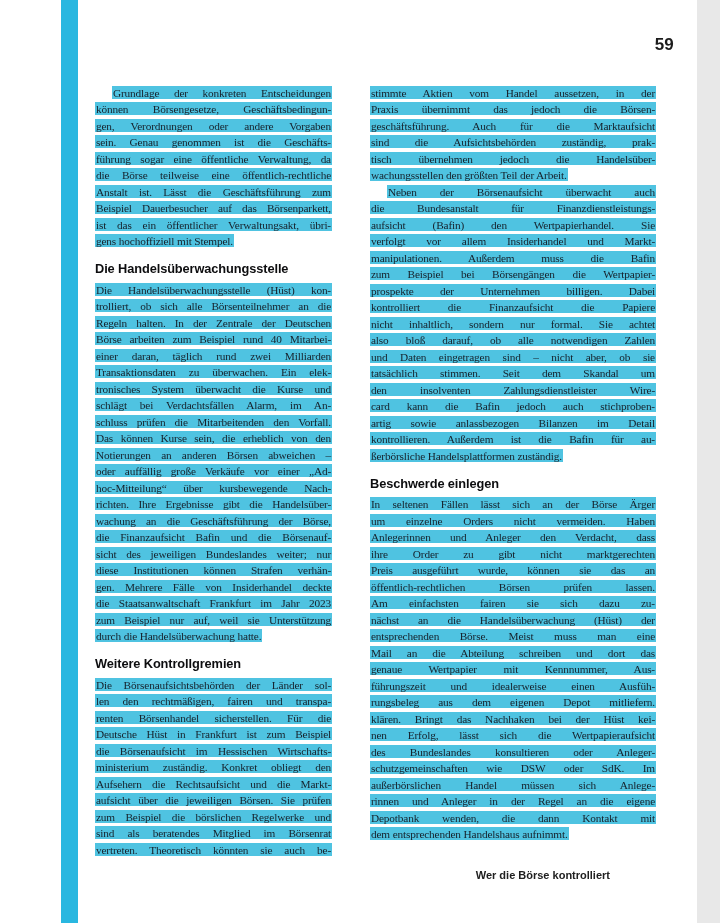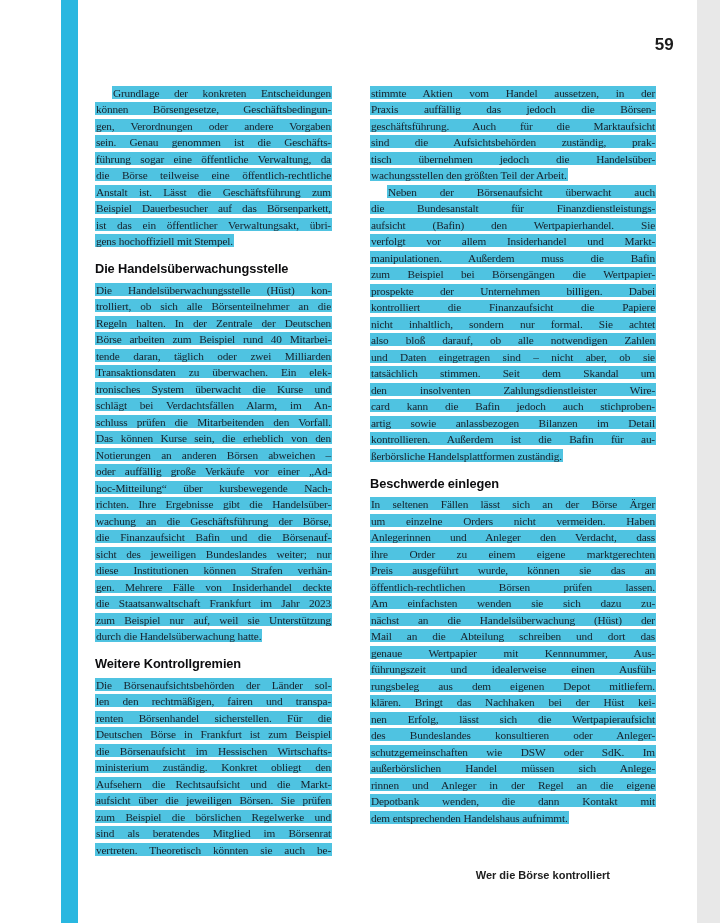--- a/index.html
+++ b/index.html
@@ -68,21 +68,21 @@
         <div class="line"><span class="hl">Beispiel Dauerbesucher auf das Börsenparkett,</span></div>
         <div class="line"><span class="hl">ist das ein öffentlicher Verwaltungsakt, übri-</span></div>
         <div class="line end"><span class="hl">gens hochoffiziell mit Stempel.</span></div>
       </div>
       <div class="heading">Die Handelsüberwachungsstelle</div>
       <div class="para">
         <div class="line"><span class="hl">Die Handelsüberwachungsstelle (Hüst) kon-</span></div>
         <div class="line"><span class="hl">trolliert, ob sich alle Börsenteilnehmer an die</span></div>
         <div class="line"><span class="hl">Regeln halten. In der Zentrale der Deutschen</span></div>
         <div class="line"><span class="hl">Börse arbeiten zum Beispiel rund 40 Mitarbei-</span></div>
-        <div class="line"><span class="hl">tende daran, täglich oder zwei Milliarden</span></div>
+        <div class="line"><span class="hl">einer daran, täglich rund zwei Milliarden</span></div>
         <div class="line"><span class="hl">Transaktionsdaten zu überwachen. Ein elek-</span></div>
         <div class="line"><span class="hl">tronisches System überwacht die Kurse und</span></div>
         <div class="line"><span class="hl">schlägt bei Verdachtsfällen Alarm, im An-</span></div>
         <div class="line"><span class="hl">schluss prüfen die Mitarbeitenden den Vorfall.</span></div>
         <div class="line"><span class="hl">Das können Kurse sein, die erheblich von den</span></div>
         <div class="line"><span class="hl">Notierungen an anderen Börsen abweichen –</span></div>
         <div class="line"><span class="hl">oder auffällig große Verkäufe vor einer „Ad-</span></div>
         <div class="line"><span class="hl">hoc-Mitteilung“ über kursbewegende Nach-</span></div>
         <div class="line"><span class="hl">richten. Ihre Ergebnisse gibt die Handelsüber-</span></div>
         <div class="line"><span class="hl">wachung an die Geschäftsführung der Börse,</span></div>
@@ -92,34 +92,34 @@
         <div class="line"><span class="hl">gen. Mehrere Fälle von Insiderhandel deckte</span></div>
         <div class="line"><span class="hl">die Staatsanwaltschaft Frankfurt im Jahr 2023</span></div>
         <div class="line"><span class="hl">zum Beispiel nur auf, weil sie Unterstützung</span></div>
         <div class="line end"><span class="hl">durch die Handelsüberwachung hatte.</span></div>
       </div>
       <div class="heading">Weitere Kontrollgremien</div>
       <div class="para">
         <div class="line"><span class="hl">Die Börsenaufsichtsbehörden der Länder sol-</span></div>
         <div class="line"><span class="hl">len den rechtmäßigen, fairen und transpa-</span></div>
         <div class="line"><span class="hl">renten Börsenhandel sicherstellen. Für die</span></div>
-        <div class="line"><span class="hl">Deutschen Börse in Frankfurt ist zum Beispiel</span></div>
+        <div class="line"><span class="hl">Deutsche Hüst in Frankfurt ist zum Beispiel</span></div>
         <div class="line"><span class="hl">die Börsenaufsicht im Hessischen Wirtschafts-</span></div>
         <div class="line"><span class="hl">ministerium zuständig. Konkret obliegt den</span></div>
         <div class="line"><span class="hl">Aufsehern die Rechtsaufsicht und die Markt-</span></div>
         <div class="line"><span class="hl">aufsicht über die jeweiligen Börsen. Sie prüfen</span></div>
         <div class="line"><span class="hl">zum Beispiel die börslichen Regelwerke und</span></div>
         <div class="line"><span class="hl">sind als beratendes Mitglied im Börsenrat</span></div>
         <div class="line"><span class="hl">vertreten. Theoretisch könnten sie auch be-</span></div>
       </div>
     </div>
   <div class="col col-right">
       <div class="para">
         <div class="line"><span class="hl">stimmte Aktien vom Handel aussetzen, in der</span></div>
-        <div class="line"><span class="hl">Praxis auffällig das jedoch die Börsen-</span></div>
+        <div class="line"><span class="hl">Praxis übernimmt das jedoch die Börsen-</span></div>
         <div class="line"><span class="hl">geschäftsführung. Auch für die Marktaufsicht</span></div>
         <div class="line"><span class="hl">sind die Aufsichtsbehörden zuständig, prak-</span></div>
         <div class="line"><span class="hl">tisch übernehmen jedoch die Handelsüber-</span></div>
         <div class="line end"><span class="hl">wachungsstellen den größten Teil der Arbeit.</span></div>
       </div>
       <div class="para">
         <div class="line indent"><span class="hl">Neben der Börsenaufsicht überwacht auch</span></div>
         <div class="line"><span class="hl">die Bundesanstalt für Finanzdienstleistungs-</span></div>
         <div class="line"><span class="hl">aufsicht (Bafin) den Wertpapierhandel. Sie</span></div>
         <div class="line"><span class="hl">verfolgt vor allem Insiderhandel und Markt-</span></div>
@@ -135,25 +135,26 @@
         <div class="line"><span class="hl">card kann die Bafin jedoch auch stichproben-</span></div>
         <div class="line"><span class="hl">artig sowie anlassbezogen Bilanzen im Detail</span></div>
         <div class="line"><span class="hl">kontrollieren. Außerdem ist die Bafin für au-</span></div>
         <div class="line end"><span class="hl">ßerbörsliche Handelsplattformen zuständig.</span></div>
       </div>
       <div class="heading">Beschwerde einlegen</div>
       <div class="para">
         <div class="line"><span class="hl">In seltenen Fällen lässt sich an der Börse Ärger</span></div>
         <div class="line"><span class="hl">um einzelne Orders nicht vermeiden. Haben</span></div>
         <div class="line"><span class="hl">Anlegerinnen und Anleger den Verdacht, dass</span></div>
-        <div class="line"><span class="hl">ihre Order zu einem eigene marktgerechten</span></div>
+        <div class="line"><span class="hl">ihre Order zu gibt nicht marktgerechten</span></div>
         <div class="line"><span class="hl">Preis ausgeführt wurde, können sie das an</span></div>
         <div class="line"><span class="hl">öffentlich-rechtlichen Börsen prüfen lassen.</span></div>
-        <div class="line"><span class="hl">Am einfachsten wenden sie sich dazu zu-</span></div>
+        <div class="line"><span class="hl">Am einfachsten fairen sie sich dazu zu-</span></div>
         <div class="line"><span class="hl">nächst an die Handelsüberwachung (Hüst) der</span></div>
+        <div class="line"><span class="hl">entsprechenden Börse. Meist muss man eine</span></div>
         <div class="line"><span class="hl">Mail an die Abteilung schreiben und dort das</span></div>
         <div class="line"><span class="hl">genaue Wertpapier mit Kennnummer, Aus-</span></div>
         <div class="line"><span class="hl">führungszeit und idealerweise einen Ausfüh-</span></div>
         <div class="line"><span class="hl">rungsbeleg aus dem eigenen Depot mitliefern.</span></div>
         <div class="line"><span class="hl">klären. Bringt das Nachhaken bei der Hüst kei-</span></div>
         <div class="line"><span class="hl">nen Erfolg, lässt sich die Wertpapieraufsicht</span></div>
         <div class="line"><span class="hl">des Bundeslandes konsultieren oder Anleger-</span></div>
         <div class="line"><span class="hl">schutzgemeinschaften wie DSW oder SdK. Im</span></div>
         <div class="line"><span class="hl">außerbörslichen Handel müssen sich Anlege-</span></div>
         <div class="line"><span class="hl">rinnen und Anleger in der Regel an die eigene</span></div>

